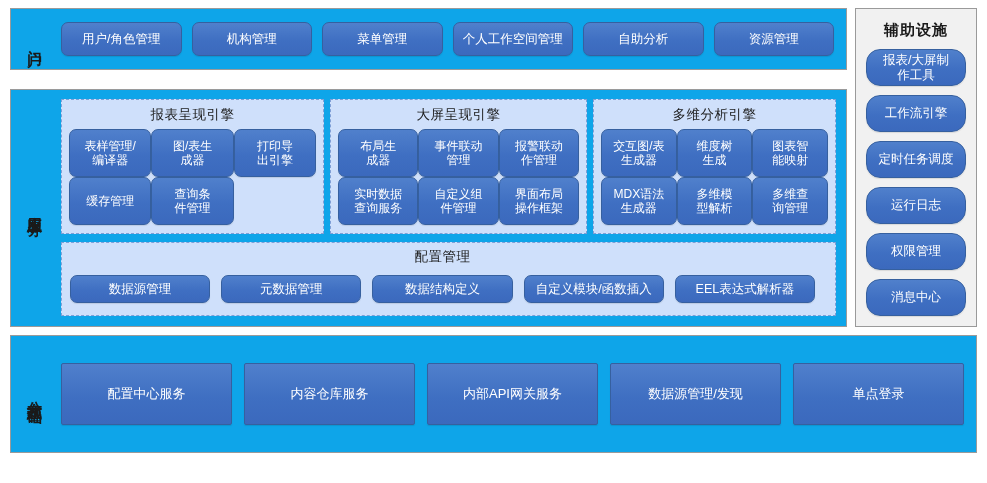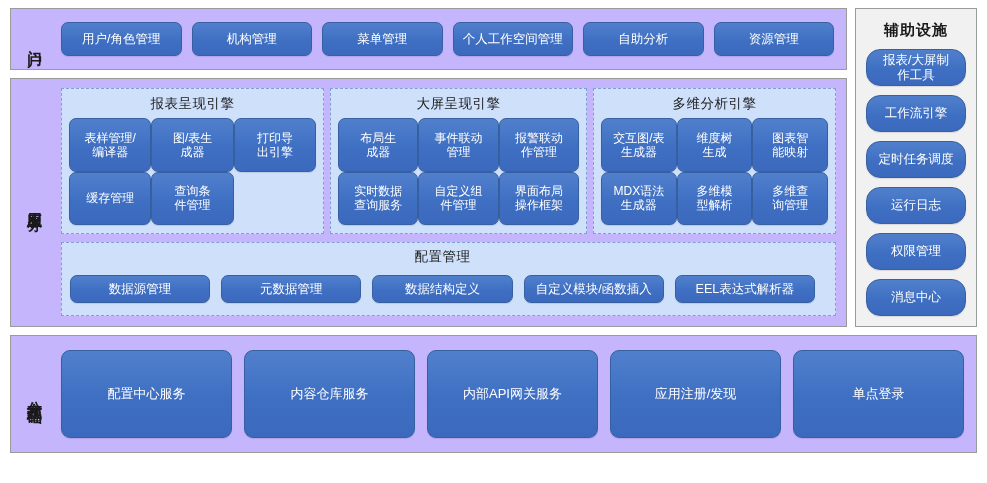--- a/index.html
+++ b/index.html
@@ -15,21 +15,21 @@
     padding: 8px 10px 10px 10px;
     display: flex;
     flex-direction: column;
   }
   .top-zone { display: flex; gap: 8px; align-items: stretch; }
   .left-col { display: flex; flex-direction: column; gap: 8px; flex: 1 1 auto; min-width: 0; }
 
   
   .panel {
     border: 1px solid #9a9a9a;
-    background: #c4b5fd;
+    background: #0ea5e9;
     display: flex;
     align-items: stretch;
   }
   .band-label {
     flex: 0 0 46px;
     display: flex; align-items: center; justify-content: center;
     font-weight: bold;
     font-size: 15px;
     color: #1a1a1a;
     letter-spacing: 1px;
@@ -75,21 +75,21 @@
     padding: 12px 10px 10px 10px;
   }
   .aux-title {
     font-weight: bold; font-size: 15px; color: #1a1a1a;
     letter-spacing: 1px; margin-bottom: 9px;
   }
   .aux .btn { width: 100%; height: 37px; margin-bottom: 9px; font-size: 12.5px; border-radius: 14px; }
   .aux .btn:last-child { margin-bottom: 0; }
 
   
-  .appsvc { flex: 1 1 auto; min-height: 0; }
+  .appsvc { flex: 1 1 auto; min-height: 0; margin-top: 11px; }
   .appsvc .band-body {
     flex-direction: column;
     padding: 9px 10px 10px 4px;
     gap: 8px;
   }
   .engines-row { display: flex; gap: 6px; flex: 1 1 auto; min-height: 0; }
 
   .dash-panel {
     border: 1.5px dashed #7f9fd6;
     background: #cfe0fb;
@@ -125,21 +125,21 @@
   }
   .config-row .btn { flex: 1 1 0; font-size: 12.5px; max-height: 40px; margin: auto 0; height: 28px; }
 
   
   .distbase { flex: 0 0 118px; margin-top: 8px; }
   .distbase .band-body {
     align-items: center;
     gap: 12px;
     padding: 10px 12px 10px 4px;
   }
-  .distbase .btn { flex: 1 1 0; height: 88px; font-size: 13px; border-radius: 9px; }
+  .distbase .btn { flex: 1 1 0; height: 62px; font-size: 13px; border-radius: 2px; }
 </style>
 </head>
 <body>
 
 <div class="page">
 
   <div class="top-zone">
 
     <div class="left-col">
 
@@ -242,18 +242,18 @@
     </div>
 
   </div>
 
   <div class="panel distbase">
     <div class="band-label vertical">分布式基础</div>
     <div class="band-body">
       <div class="btn">配置中心服务</div>
       <div class="btn">内容仓库服务</div>
       <div class="btn">内部API网关服务</div>
-      <div class="btn">应用注册/发现</div>
+      <div class="btn">数据源管理/发现</div>
       <div class="btn">单点登录</div>
     </div>
   </div>
 
 </div>
 
 </body></html>

